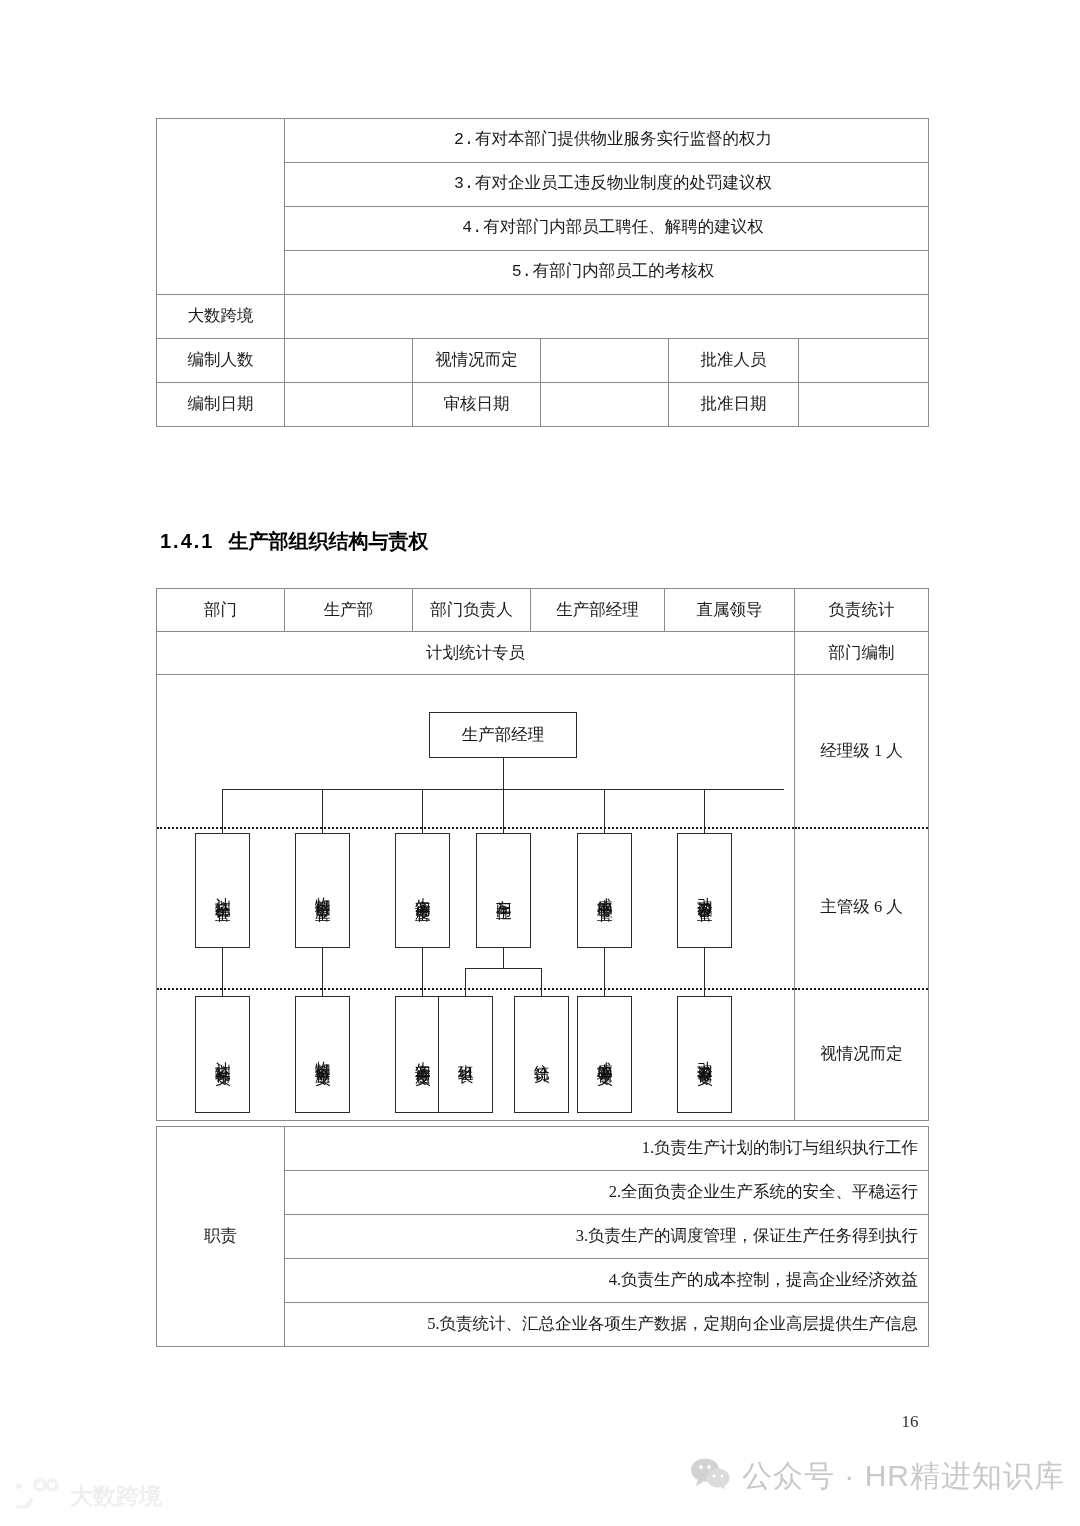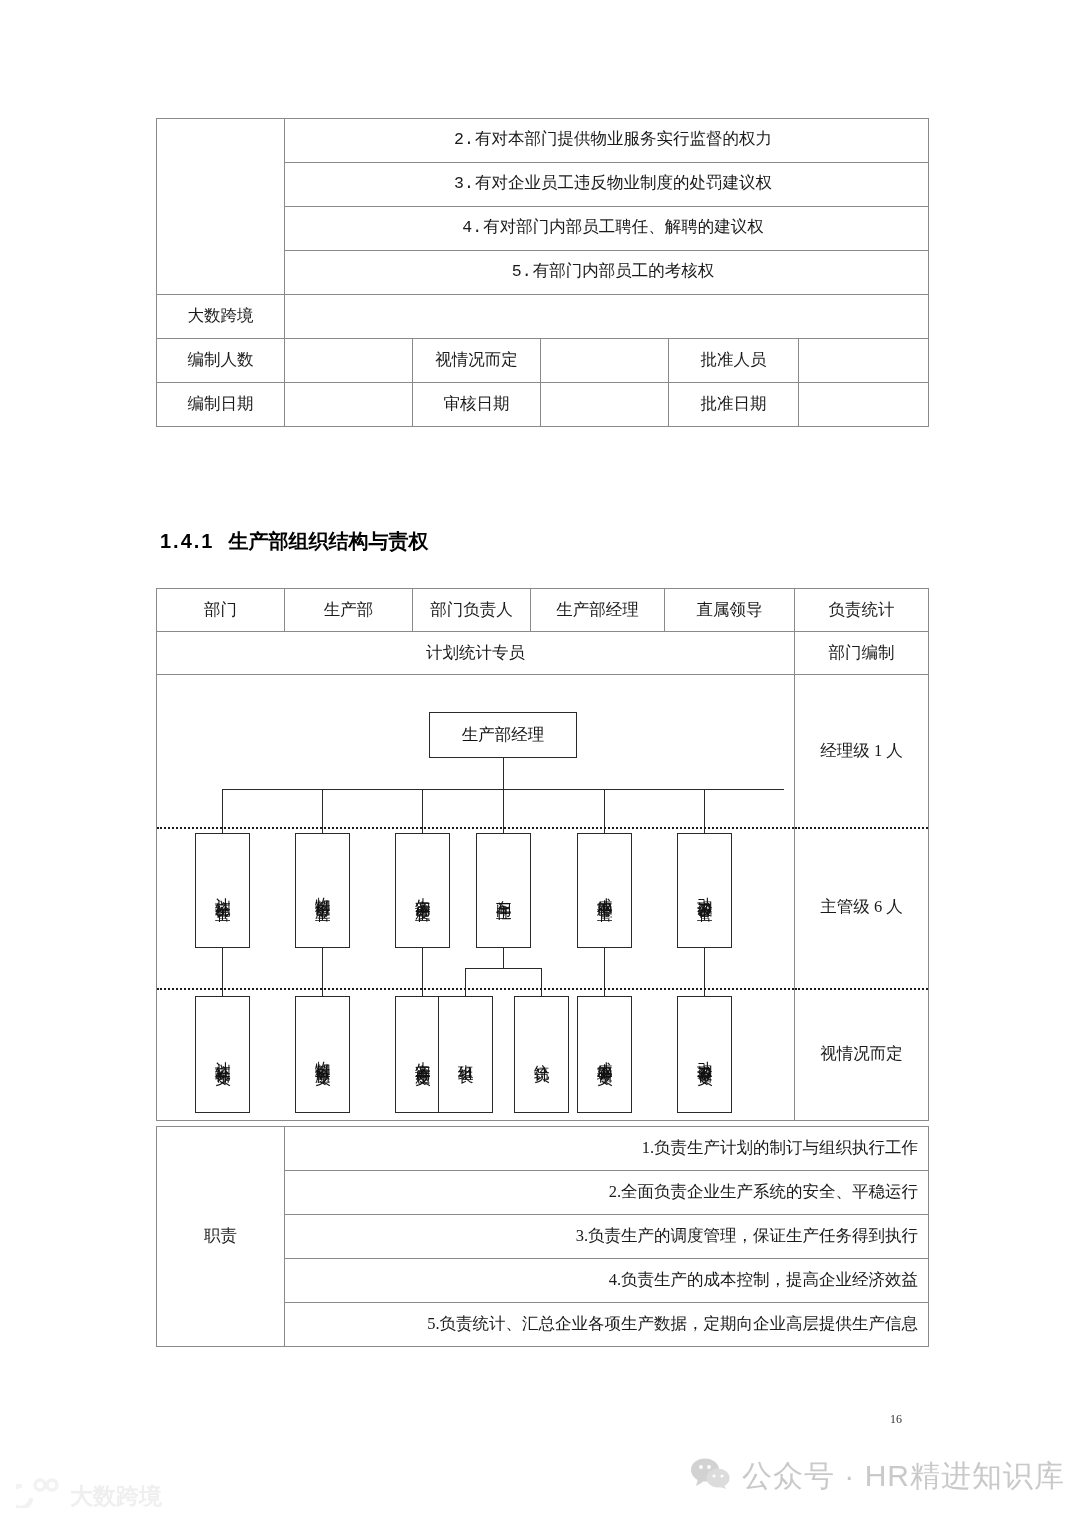--- a/index.html
+++ b/index.html
@@ -185,21 +185,22 @@
     padding-left: 10px;
     margin-left: 40px;
   }
 
   
   .page-number {
     position: absolute;
     left: 890px;
     top: 1412px;
     width: 40px;
-    font-size: 12px;
+    text-align: center;
+    font-size: 17px;
     color: #333;
   }
   .wm-right {
     position: absolute;
     left: 690px;
     top: 1456px;
     display: flex;
     align-items: center;
     gap: 12px;
     color: #c9c9c9;

